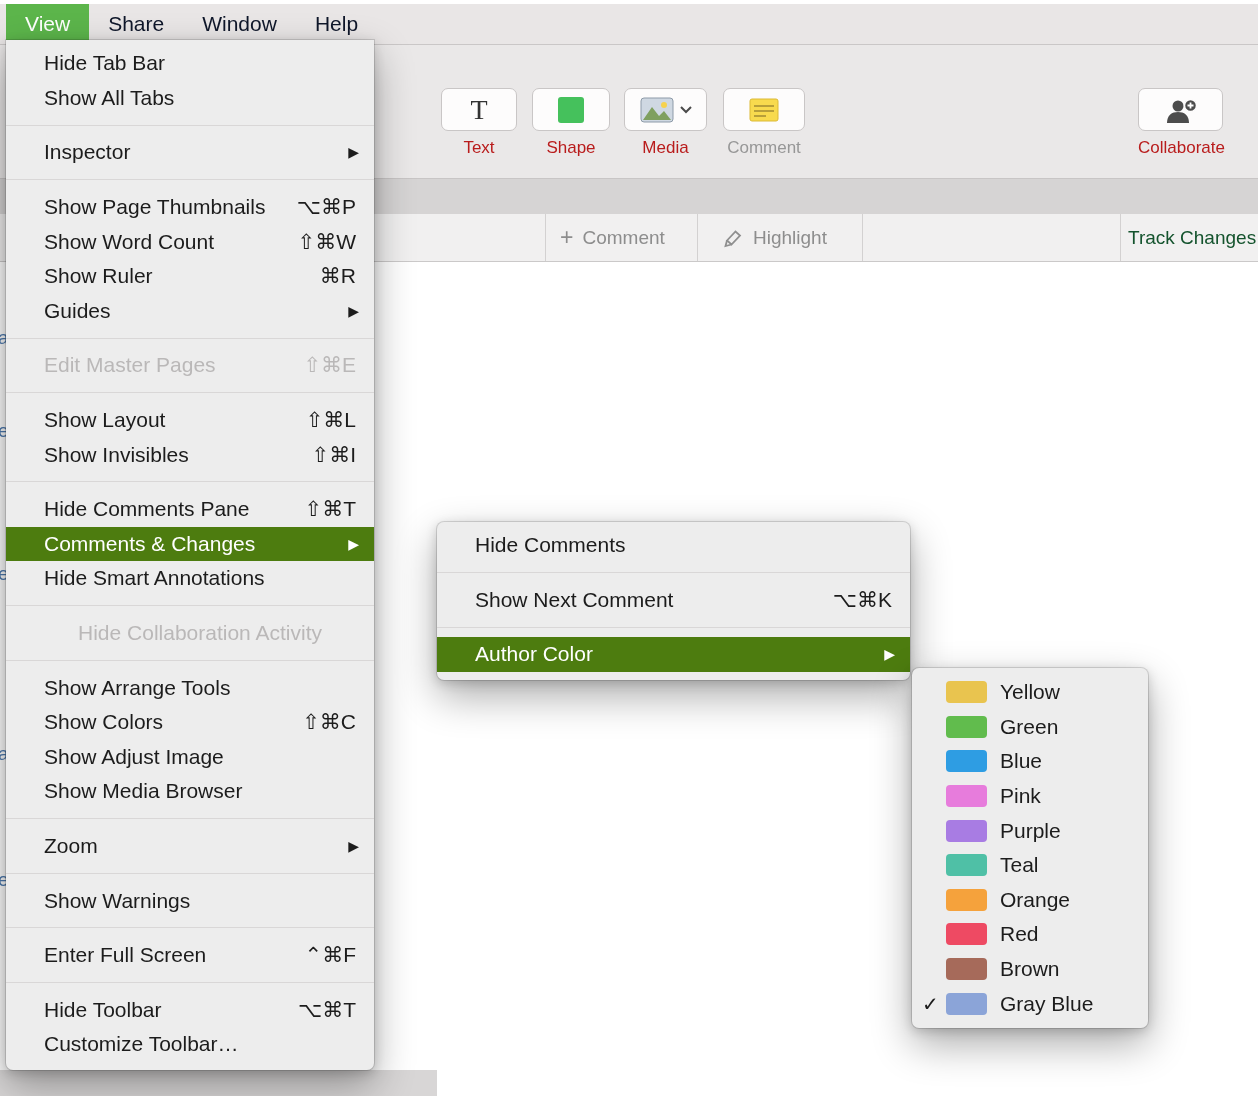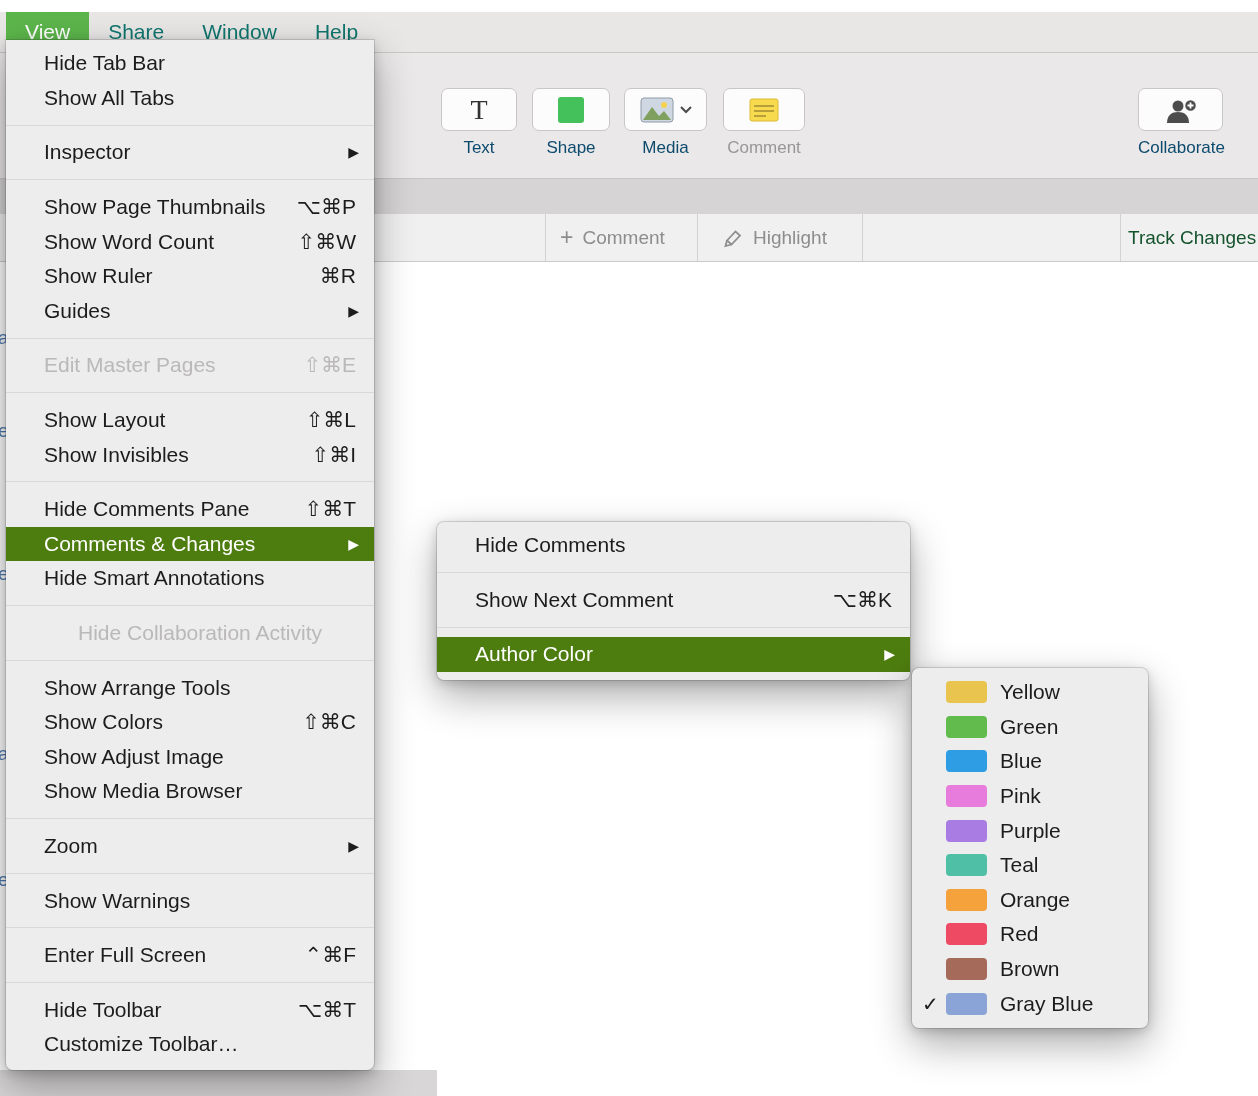--- a/index.html
+++ b/index.html
@@ -9,30 +9,30 @@
   
   .titlebar{position:absolute;left:0;right:0;top:40px;height:138px;background:#eae8e8;}
   .tabstrip{position:absolute;left:0;right:0;top:178px;height:35px;background:#d6d4d4;
             border-top:1px solid #c8c5c5;border-bottom:1px solid #bfbcbc;}
   .annotbar{position:absolute;left:0;right:0;top:214px;height:47px;background:#f1f0f0;
             border-bottom:1px solid #cbc9c9;}
   .document{position:absolute;left:0;right:0;top:262px;bottom:0;background:#ffffff;}
   .bottom-chrome{position:absolute;left:0;top:1070px;width:437px;height:26px;background:#d8d6d6;}
 
   
-  .menubar{position:absolute;left:0;right:0;top:12px;height:40px;background:#e9e6e6;
+  .menubar{position:absolute;left:0;right:0;top:4px;height:40px;background:#e9e6e6;
            border-bottom:1px solid #cac7c7;display:flex;padding-left:6px;z-index:6;}
-  .menubar-item{display:flex;align-items:center;padding:0 19px;font-size:21px;color:#0f766e;}
+  .menubar-item{display:flex;align-items:center;padding:0 19px;font-size:21px;color:#0f172a;}
   .menubar-item.active{background:#5cb54b;color:#ffffff;}
 
   
   .tb-btn{position:absolute;top:88px;text-align:center;}
   .tb-well{height:41px;background:#fdfcfc;border:1px solid #c9c6c6;border-radius:7px;
            display:flex;align-items:center;justify-content:center;gap:6px;}
-  .tb-label{margin-top:7px;font-size:17px;color:#0c4a6e;}
+  .tb-label{margin-top:7px;font-size:17px;color:#b91c1c;}
   .tb-label.dim{color:#979797;}
   .tb-text-glyph{font-family:"Liberation Serif",serif;font-size:28px;color:#333333;line-height:1;}
   .tb-shape-glyph{width:26px;height:26px;border-radius:3px;background:#45c15c;}
 
   
   .ab-sep{position:absolute;top:0;bottom:0;width:1px;background:#d3d1d1;}
   .ab-item{position:absolute;top:0;height:100%;display:flex;align-items:center;gap:9px;
            font-size:19px;color:#8d8d8d;}
   .ab-plus{font-size:23px;line-height:1;color:#8d8d8d;}
   .ab-track{color:#14532d;white-space:nowrap;}

